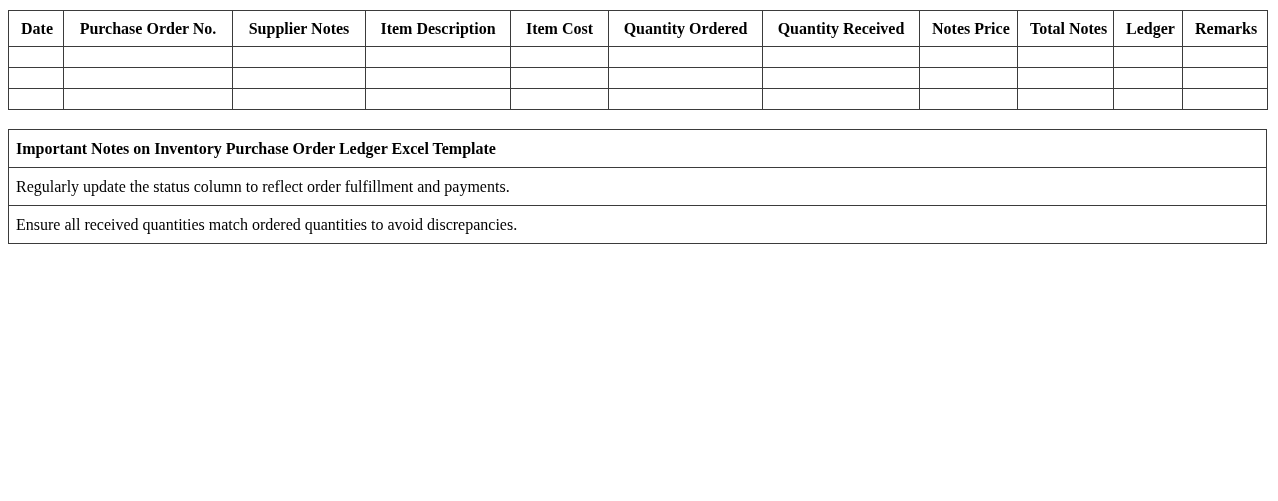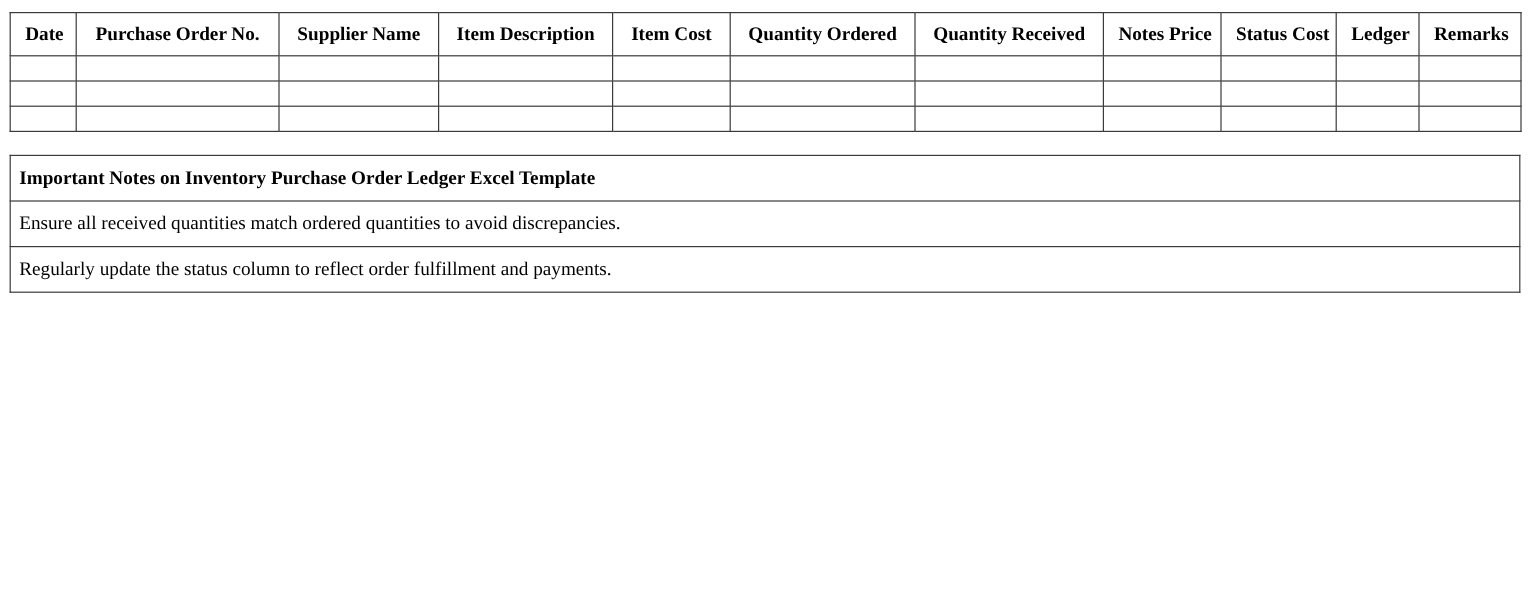--- a/index.html
+++ b/index.html
@@ -57,27 +57,27 @@
       <col style="width:157px">
       <col style="width:98px">
       <col style="width:96px">
       <col style="width:69px">
       <col style="width:85px">
     </colgroup>
     <thead>
       <tr>
         <th>Date</th>
         <th>Purchase Order No.</th>
-        <th>Supplier Name</th>
+        <th>Supplier Notes</th>
         <th>Item Description</th>
         <th>Item Cost</th>
         <th>Quantity Ordered</th>
         <th>Quantity Received</th>
         <th>Notes Price</th>
-        <th>Status Cost</th>
+        <th>Total Notes</th>
         <th>Ledger</th>
         <th>Remarks</th>
       </tr>
     </thead>
     <tbody>
       <tr>
         <td class="empty-cell"></td>
         <td class="empty-cell"></td>
         <td class="empty-cell"></td>
         <td class="empty-cell"></td>
@@ -117,21 +117,21 @@
       </tr>
     </tbody>
   </table>
 
   <table class="notes">
     <tbody>
       <tr class="title-row">
         <td>Important Notes on Inventory Purchase Order Ledger Excel Template</td>
       </tr>
       <tr>
-        <td>Ensure all received quantities match ordered quantities to avoid discrepancies.</td>
+        <td>Regularly update the status column to reflect order fulfillment and payments.</td>
       </tr>
       <tr>
-        <td>Regularly update the status column to reflect order fulfillment and payments.</td>
+        <td>Ensure all received quantities match ordered quantities to avoid discrepancies.</td>
       </tr>
     </tbody>
   </table>
 
 </div>
 
 </body></html>

